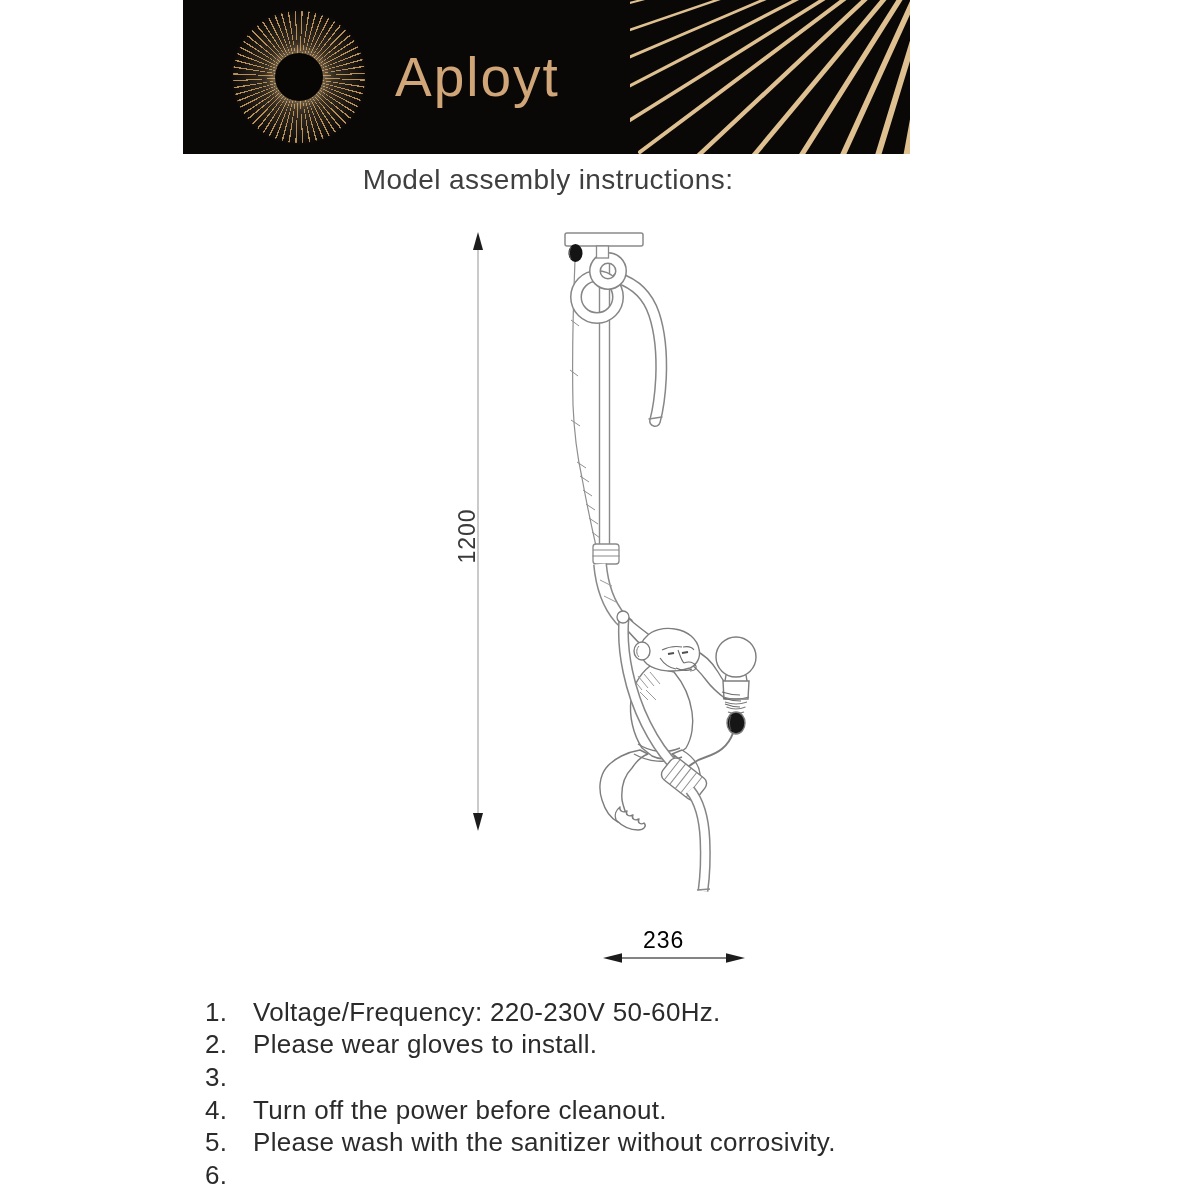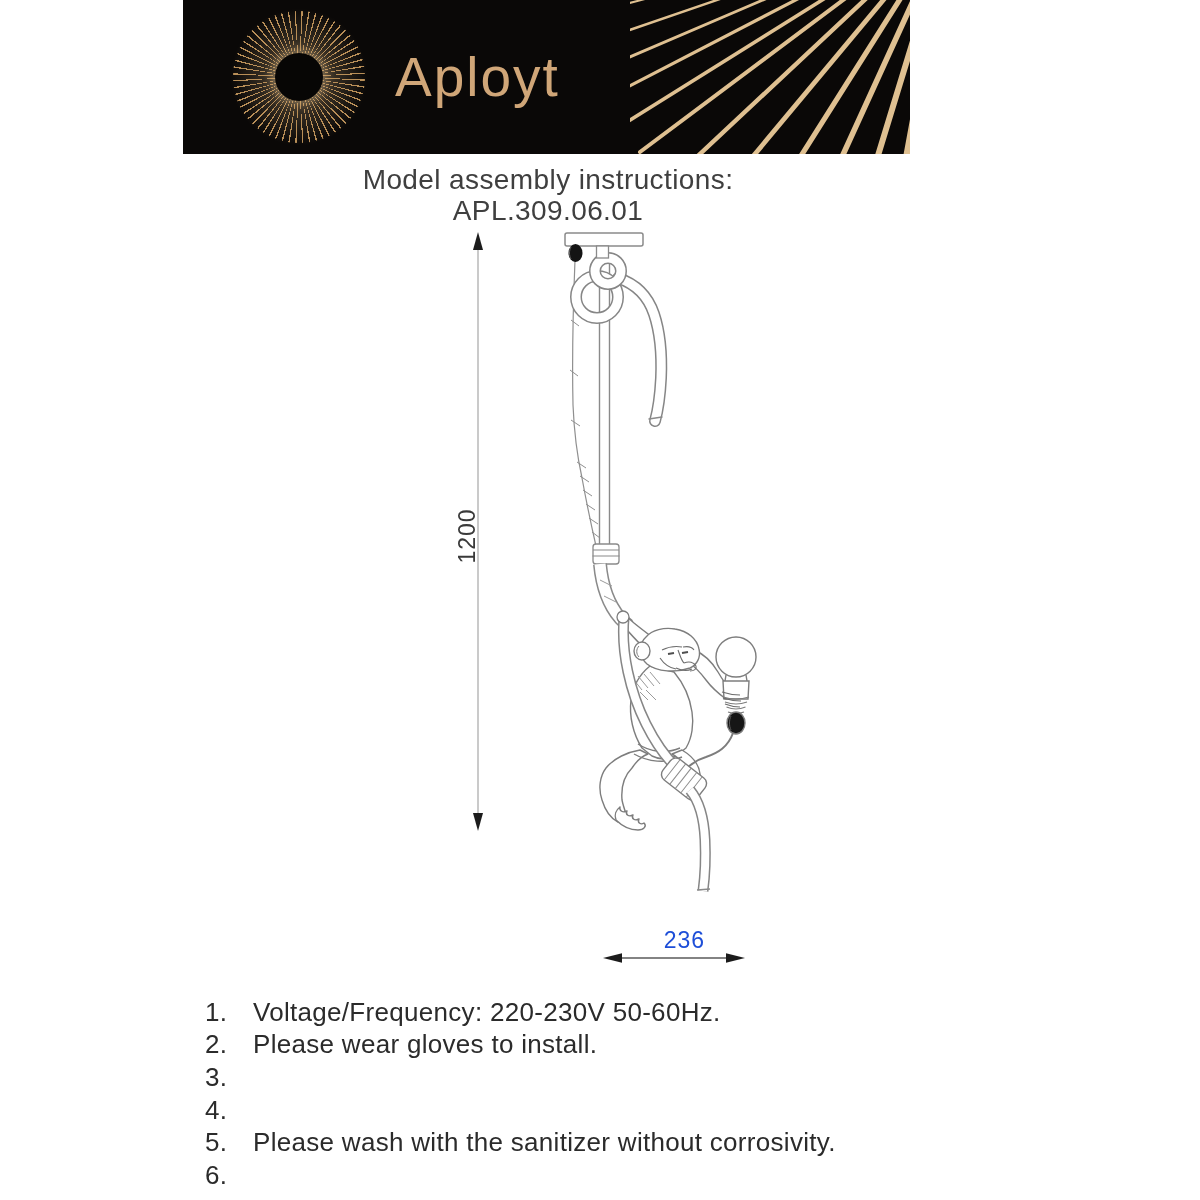--- a/index.html
+++ b/index.html
@@ -35,22 +35,22 @@
     color:#3f3f3f;font-size:28px;line-height:31px;letter-spacing:.4px;
   }
   
   .diagram{position:absolute;left:0;top:0;}
   .dim-v-label{
     position:absolute;left:426px;top:524px;width:80px;height:24px;
     transform:rotate(-90deg);text-align:center;
     color:#3a3a3a;font-size:23px;letter-spacing:1px;
   }
   .dim-h-label{
-    position:absolute;left:643px;top:927px;width:62px;height:24px;text-align:right;
-    color:#1d4ed8;font-size:23px;letter-spacing:1px;
+    position:absolute;left:643px;top:927px;width:62px;height:24px;text-align:left;
+    color:#000000;font-size:23px;letter-spacing:1px;
   }
   
   .instructions{
     position:absolute;left:205px;top:996px;width:860px;
     color:#2b2b2b;font-size:26px;letter-spacing:.3px;
     list-style:none;margin:0;padding:0;
   }
   .instructions li{height:32.6px;display:flex;align-items:center;}
   .instructions .num{width:48px;flex:0 0 48px;}
 </style>
@@ -75,21 +75,20 @@
       <line x1="320" y1="-80" x2="152" y2="186" stroke-width="5.2"></line>
       <line x1="320" y1="-80" x2="196" y2="192" stroke-width="5.6"></line>
       <line x1="320" y1="-80" x2="235" y2="198" stroke-width="6"></line>
       <line x1="320" y1="-80" x2="268" y2="202" stroke-width="6.4"></line>
     </g>
   </svg>
 </div>
 
 <div class="title">
   <div>Model assembly instructions:</div>
-  <div>APL.309.06.01</div>
 </div>
 
 <svg class="diagram" width="1200" height="1200" viewBox="0 0 1200 1200">
 
   <g stroke="#8f8f8f" fill="none" stroke-width="1.2">
     <path d="M575 260 C573 310 572 360 573 405 C574 430 577 455 582 478 C586 500 591 524 596 546"></path>
     <path d="M571 320 L579 326 M570 370 L578 376 M571 420 L580 426
              M577 462 L586 468 M580 476 L589 482 M583 490 L592 496
              M586 504 L595 510 M589 518 L598 524 M592 532 L600 538" stroke-width="1"></path>
   </g>
@@ -224,20 +223,21 @@
   </li>
   <li>
     <span class="num">2.</span>
     <span>Please wear gloves to install.</span>
   </li>
   <li>
     <span class="num">3.</span>
   </li>
   <li>
     <span class="num">4.</span>
+    <span>Turn off the power before cleanout.</span>
   </li>
   <li>
     <span class="num">5.</span>
     <span>Please wash with the sanitizer without corrosivity.</span>
   </li>
   <li>
     <span class="num">6.</span>
   </li>
 </ol>
 

